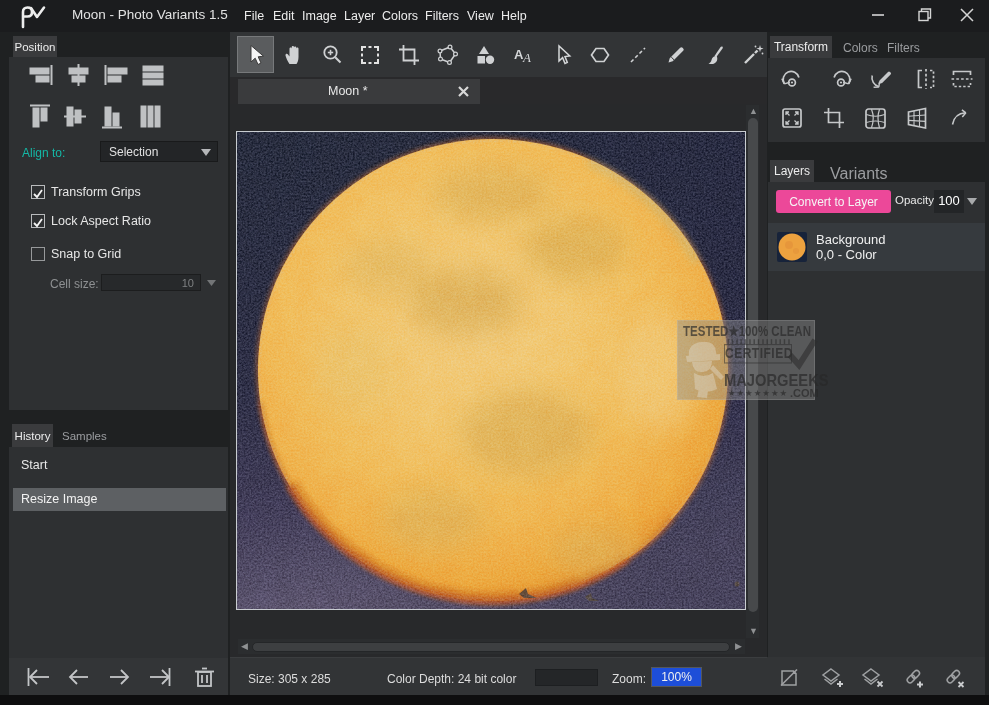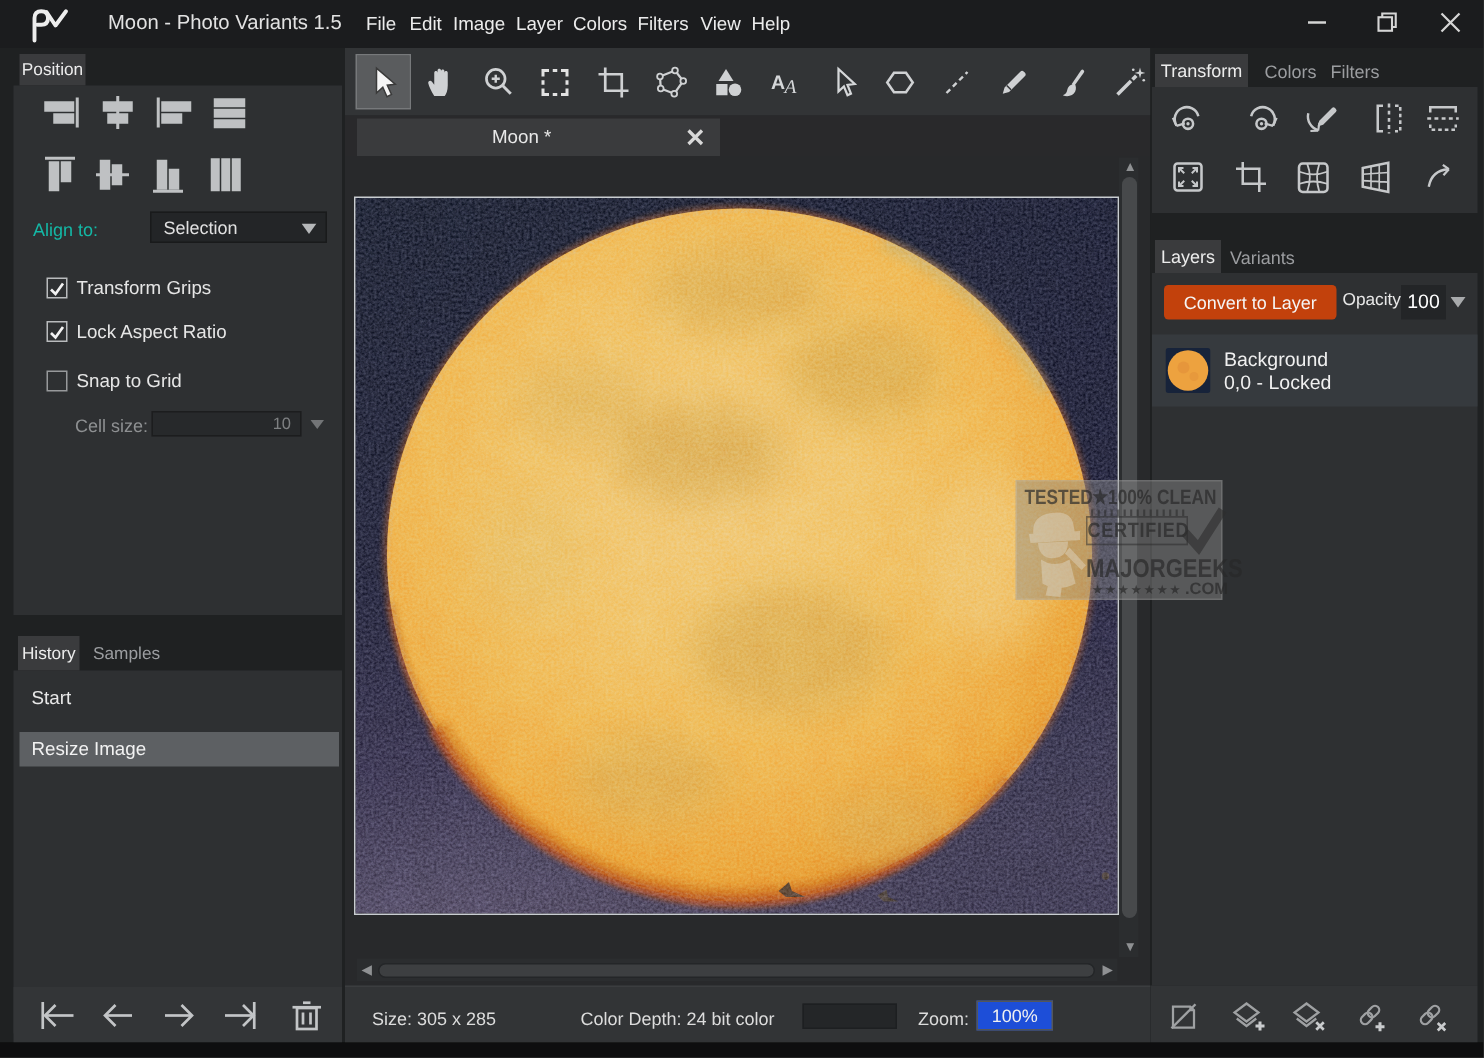--- a/index.html
+++ b/index.html
@@ -45,21 +45,21 @@
   #vscroll { left:516px; top:1px; width:13px; height:533px; background:#2b2d2f; }
   #vthumb { left:1.5px; top:13px; width:10px; height:494px; background:#47494b; border-radius:5px; }
   #hscroll { left:8px; top:535px; width:507px; height:15px; background:#2b2d2f; }
   #hthumb { left:14px; top:2.5px; width:478px; height:10px; background:#3d3f41; border:1px solid #242628; border-radius:5px; }
   .sarr { position:absolute; color:#8f9193; font-size:9px; line-height:9px; }
   
   #tf-tab { left:3px; top:4px; width:62px; height:22px; font-size:12px; }
   #tf-panel { left:1px; top:26px; width:217px; height:84px; }
   #ly-tab { left:3px; top:128px; width:44px; height:22px; font-size:12px; }
   #ly-panel { left:1px; top:150px; width:217px; height:475px; }
-  #convert { left:8px; top:8px; width:115px; height:23px; background:#c2410c;
+  #convert { left:8px; top:8px; width:115px; height:23px; background:#ec4899;
      border-radius:3px; color:#f5f5f5; font-size:12px; display:flex; align-items:center;
      justify-content:center; }
   #layerrow { left:0; top:41px; width:217px; height:48px; background:#363a3e; }
   #right-bottom { left:0; top:625px; width:218px; height:38px; background:#323436; }
   
   #stamp { left:677px; top:320px; width:138px; height:80px;
      background:rgba(140,140,140,0.45); color:rgba(40,40,40,0.68);
      text-align:center; z-index:50; border:1px solid rgba(225,225,225,0.16); }
 </style>
 </head>
@@ -461,37 +461,37 @@
         </g>
 
         <g transform="translate(168,38)">
           <path d="M 5.5 19.5 Q 7.5 8.5 18.5 7.8" stroke-width="1.6"></path>
           <path d="M18.9 7.8 L14.9 4.9 M18.9 7.8 L15.3 11.9" stroke-width="1.5"></path>
         </g>
       </g>
     </svg>
   </div>
   <div class="abs tab-active" id="ly-tab">Layers</div>
-  <div class="abs tab-dim" style="left:53px;top:133px;font-size:12px">Variants</div>
+  <div class="abs tab-dim" style="left:63px;top:133px;font-size:16px">Variants</div>
   <div class="abs panel" id="ly-panel">
     <div class="abs" id="convert">Convert to Layer</div>
     <div class="abs" style="left:127px;top:12px;font-size:11.5px;color:#e8e8e8">Opacity</div>
     <div class="abs" style="left:166px;top:8px;width:30px;height:23px;background:#232527;color:#fff;font-size:13px;text-align:center;line-height:22px">100</div>
     <svg class="abs" style="left:199px;top:16px" width="11" height="8">
         <path d="M0 0 L10 0 L5 7 Z" fill="#a8aaac"></path>
       </svg>
     <div class="abs" id="layerrow">
       <svg class="abs" style="left:9px;top:9px" width="30" height="30">
           <rect width="30" height="30" rx="2" fill="#17233a"></rect>
           <circle cx="15" cy="15" r="13.5" fill="#eda23f"></circle>
           <circle cx="12" cy="13" r="4" fill="#e3923a" opacity="0.7"></circle>
           <circle cx="19" cy="19" r="3" fill="#e3923a" opacity="0.6"></circle>
         </svg>
       <div class="abs" style="left:48px;top:9px;font-size:13px;color:#f0f0f0">Background</div>
-      <div class="abs" style="left:48px;top:24px;font-size:13px;color:#f0f0f0">0,0 - Locked</div>
+      <div class="abs" style="left:48px;top:24px;font-size:13px;color:#f0f0f0">0,0 - Color</div>
     </div>
   </div>
   <div class="abs" id="right-bottom">
     <svg class="abs" style="left:12px;top:9px" width="196" height="22" viewBox="0 0 196 22">
       <g stroke="#9fa1a3" fill="none" stroke-width="1.5">
 
         <path d="M3 5 L14.5 5 L17 7.5 L17 19 L3 19 Z"></path>
         <path d="M14.5 5 L14.5 7.5 L17 7.5" stroke-width="1.2"></path>
         <line x1="2" y1="19.5" x2="18" y2="3.5" stroke-width="1.6"></line>
 

